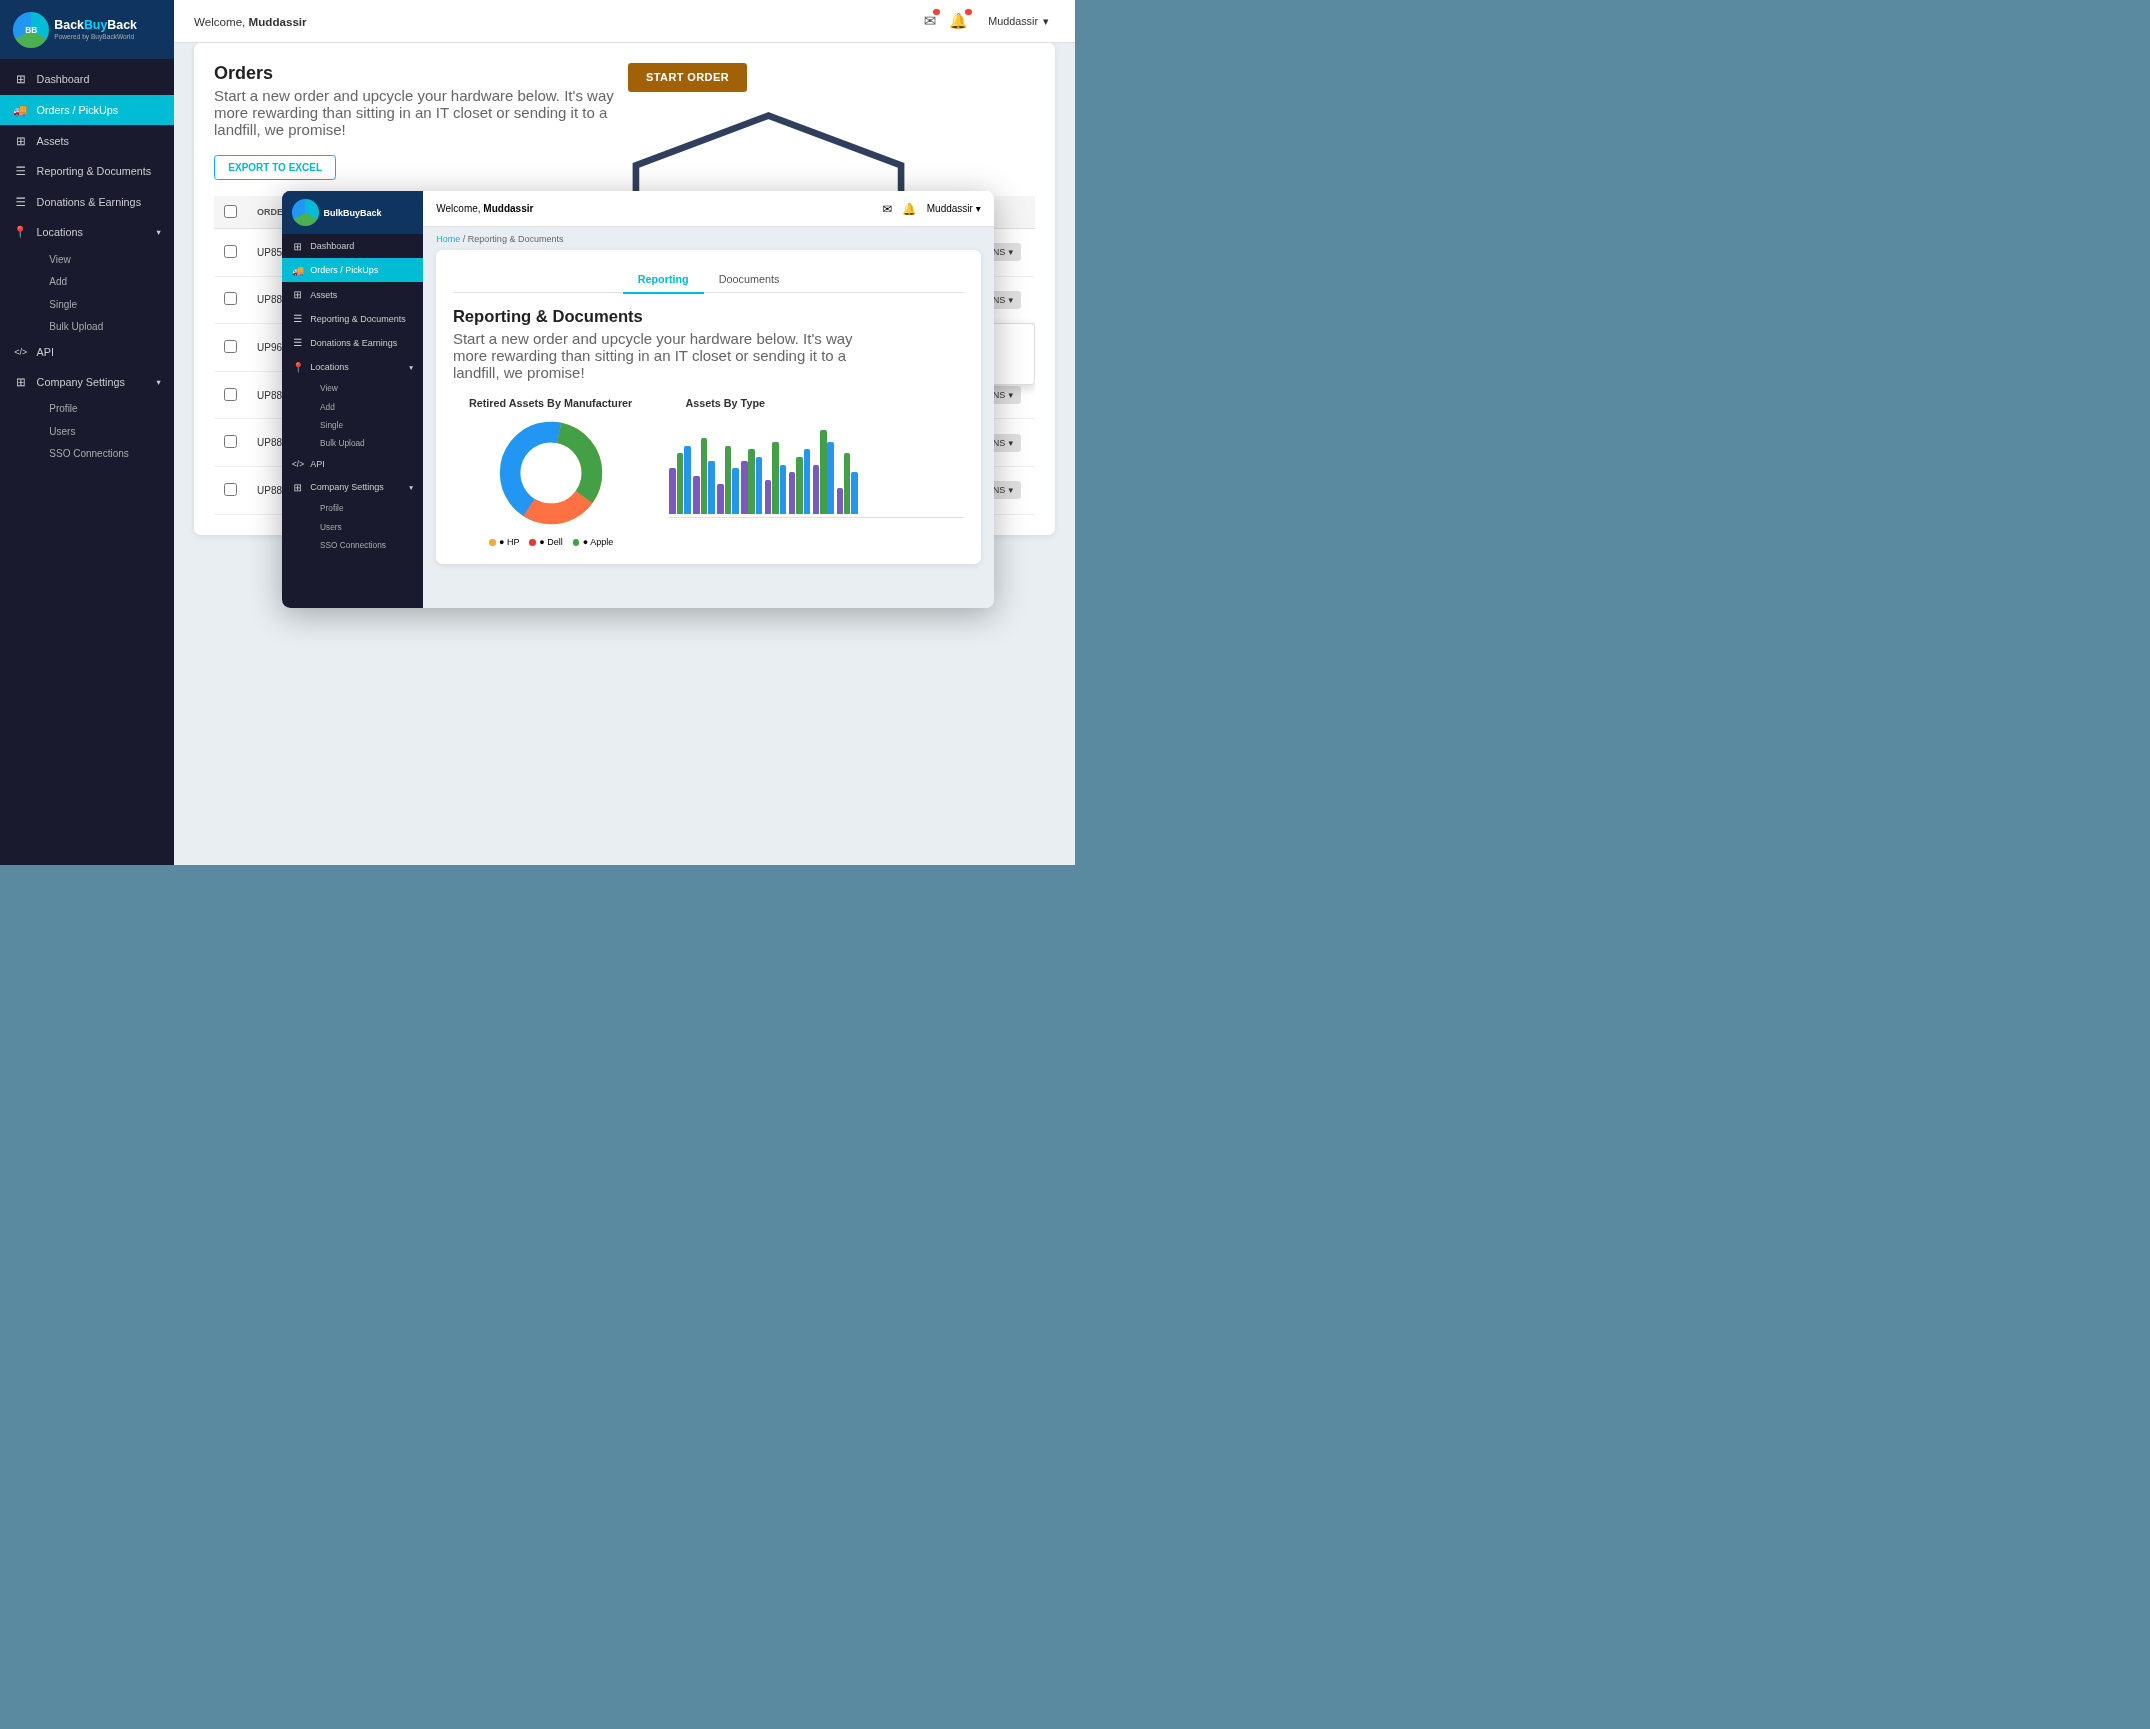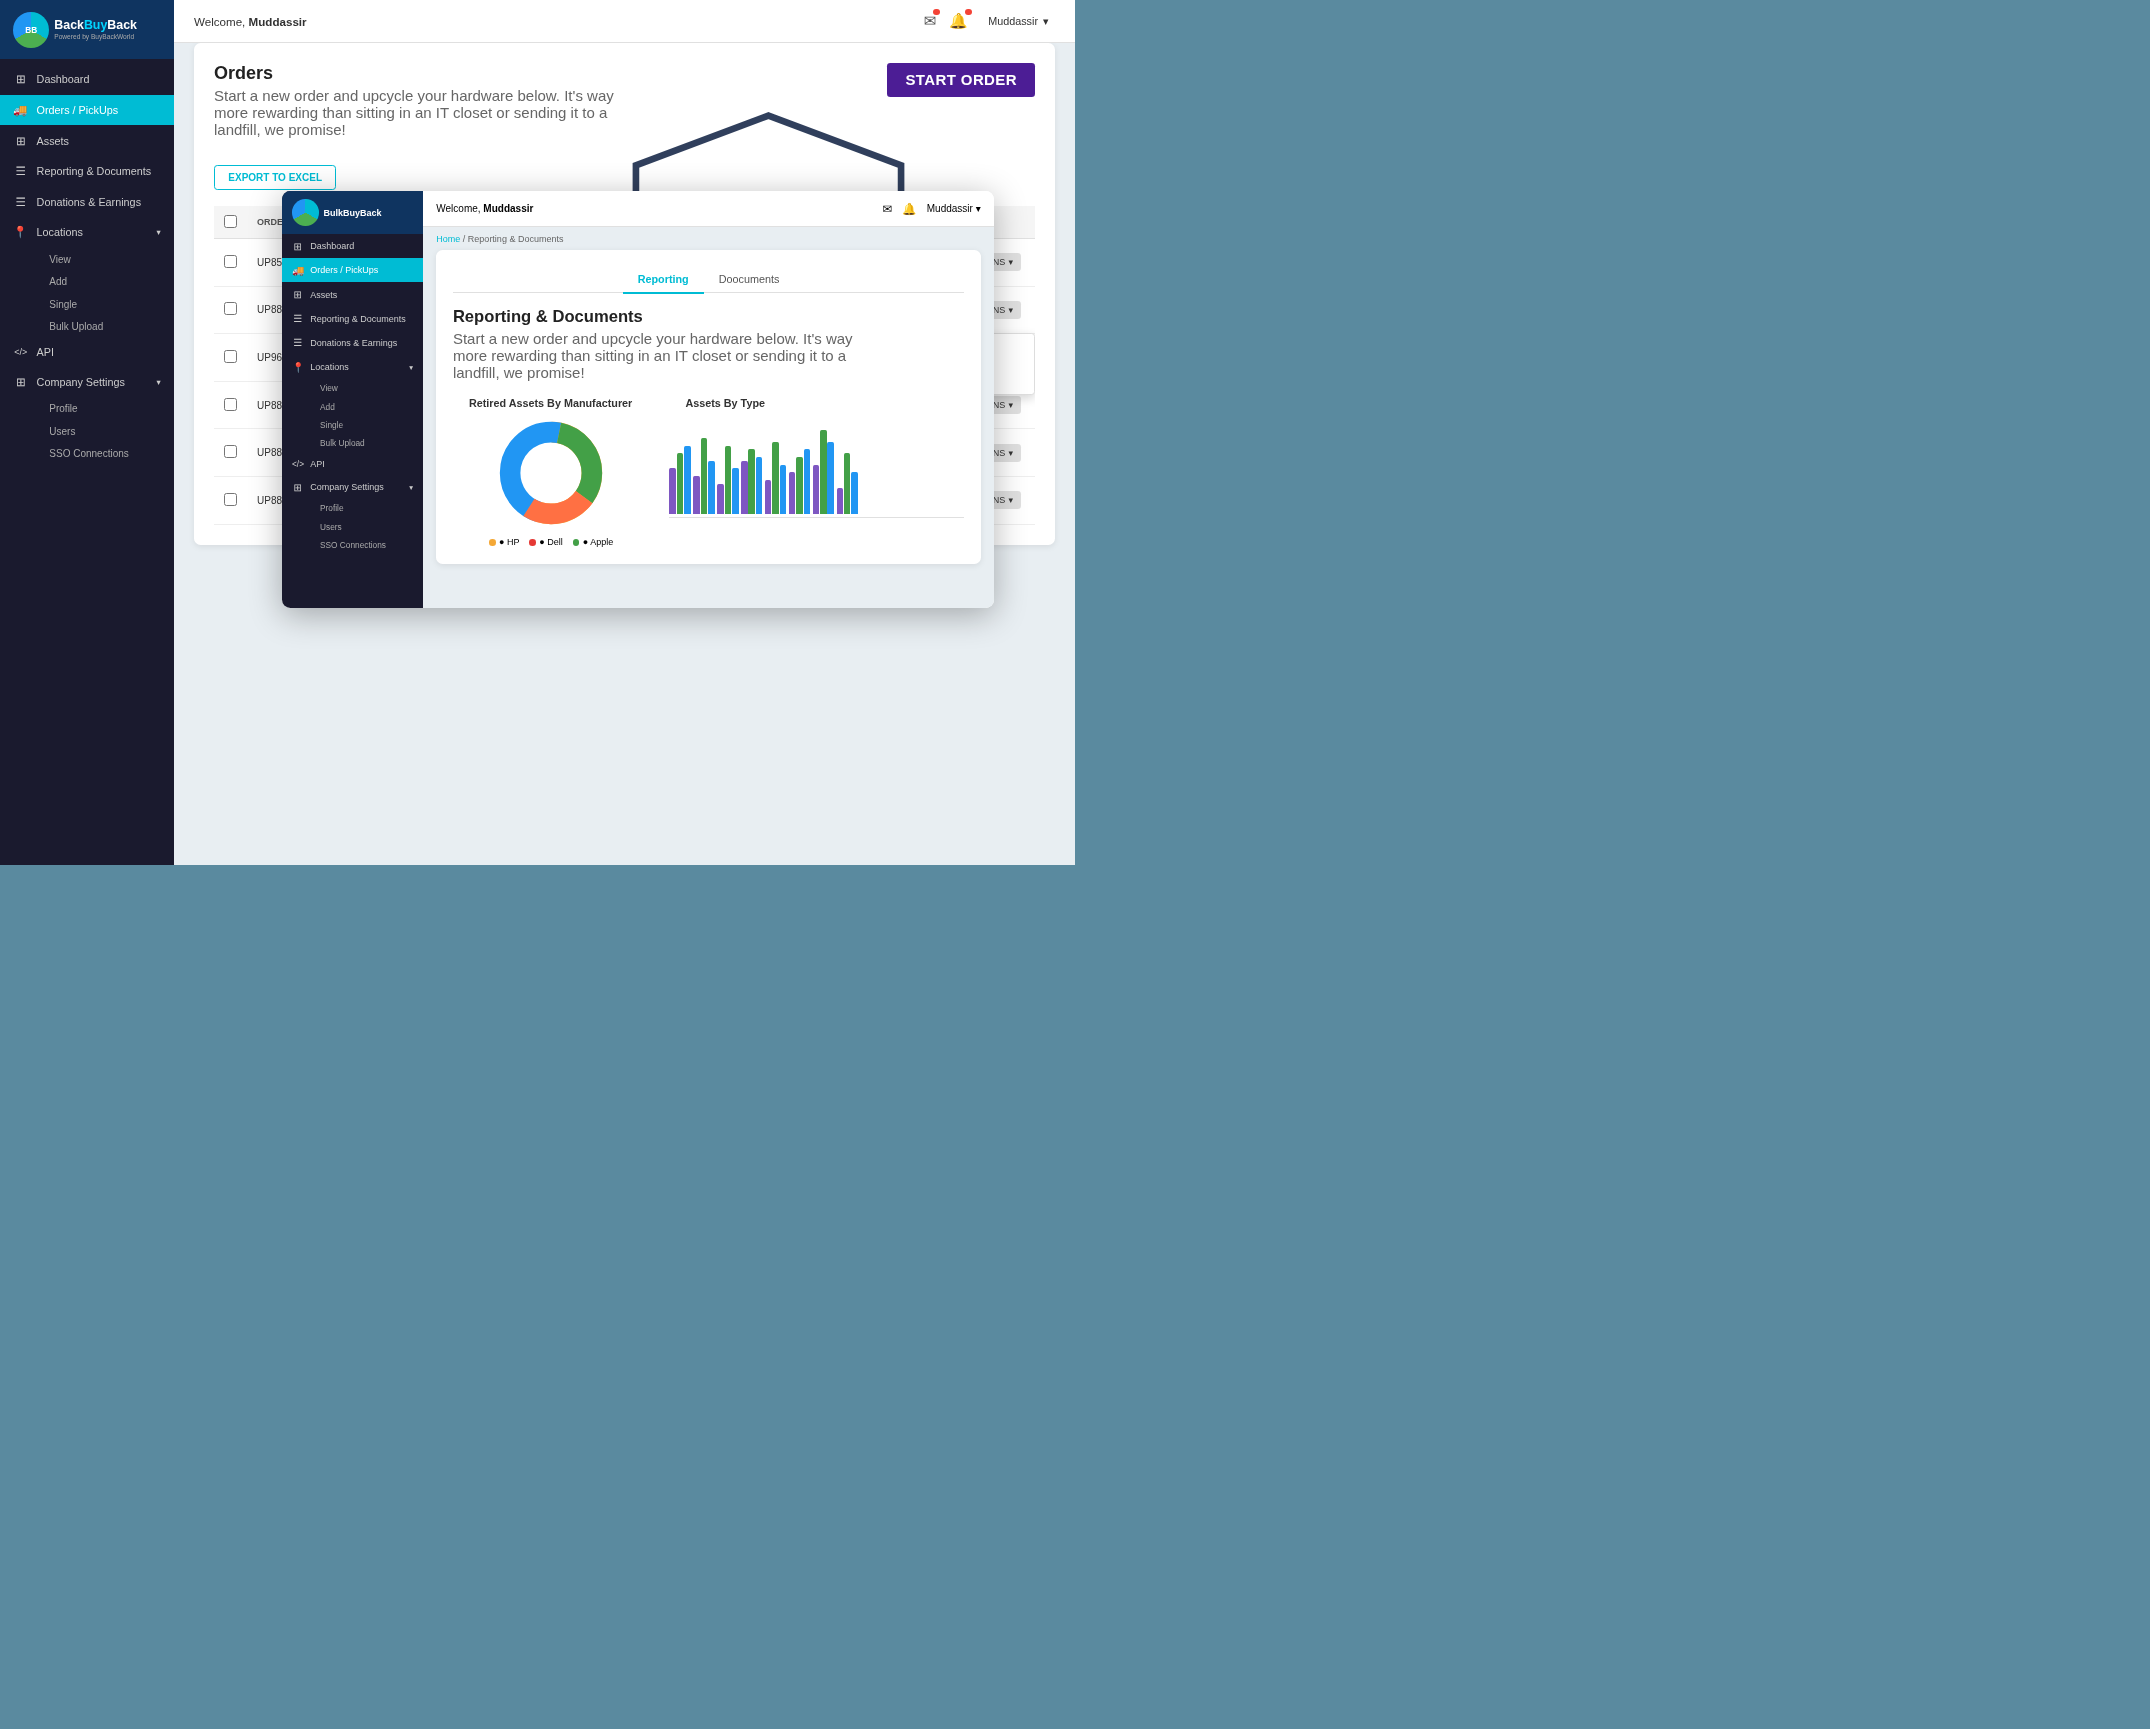--- a/index.html
+++ b/index.html
@@ -149,45 +149,44 @@
     
     .card {
       background: #fff;
       border-radius: 6.6px;
       padding: 20px;
       box-shadow: 0 1.7px 6.6px rgba(0,0,0,0.08);
     }
 
     .card-header {
       display: flex;
-      justify-content: space-between;
       align-items: flex-start;
-      margin-bottom: 17px;
+      margin-bottom: 7px;
     }
 
     .card-title {
       font-size: 18px;
       font-weight: 700;
       color: #222;
     }
 
     .card-subtitle {
       font-size: 15px;
       color: #666;
       margin-top: 3.3px;
       max-width: 414px;
     }
 
     .btn-primary {
-      background: #4c1d95;
+      background: #a16207;
       color: #fff;
       border: none;
       padding: 8.3px 18px;
       border-radius: 3.3px;
-      font-size: 15px;
+      font-size: 11px;
       font-weight: 600;
       cursor: pointer;
       letter-spacing: 0.4px;
     }
 
     .btn-outline {
       background: transparent;
       color: #00bcd4;
       border: 1.7px solid #00bcd4;
       padding: 5.8px 13.3px;

